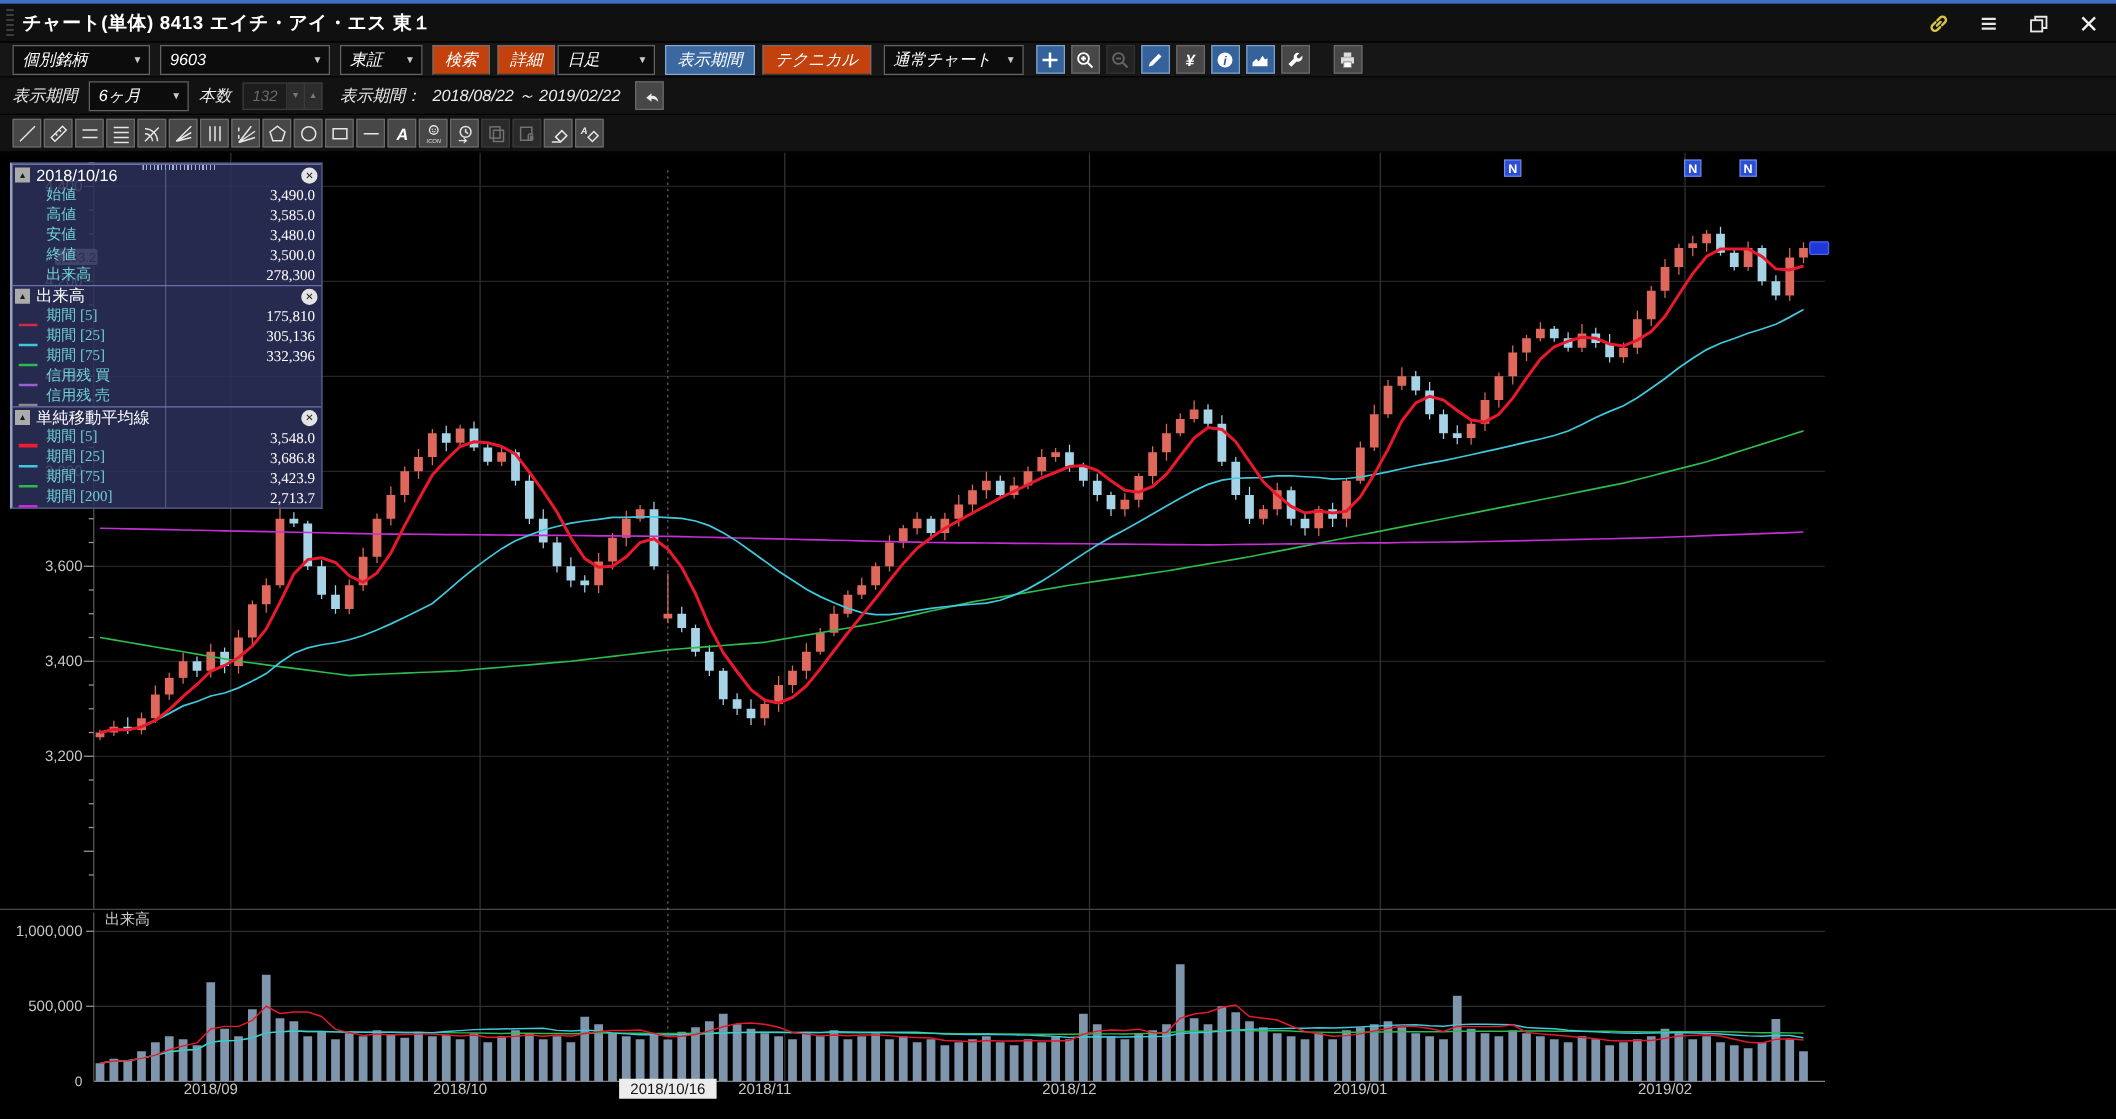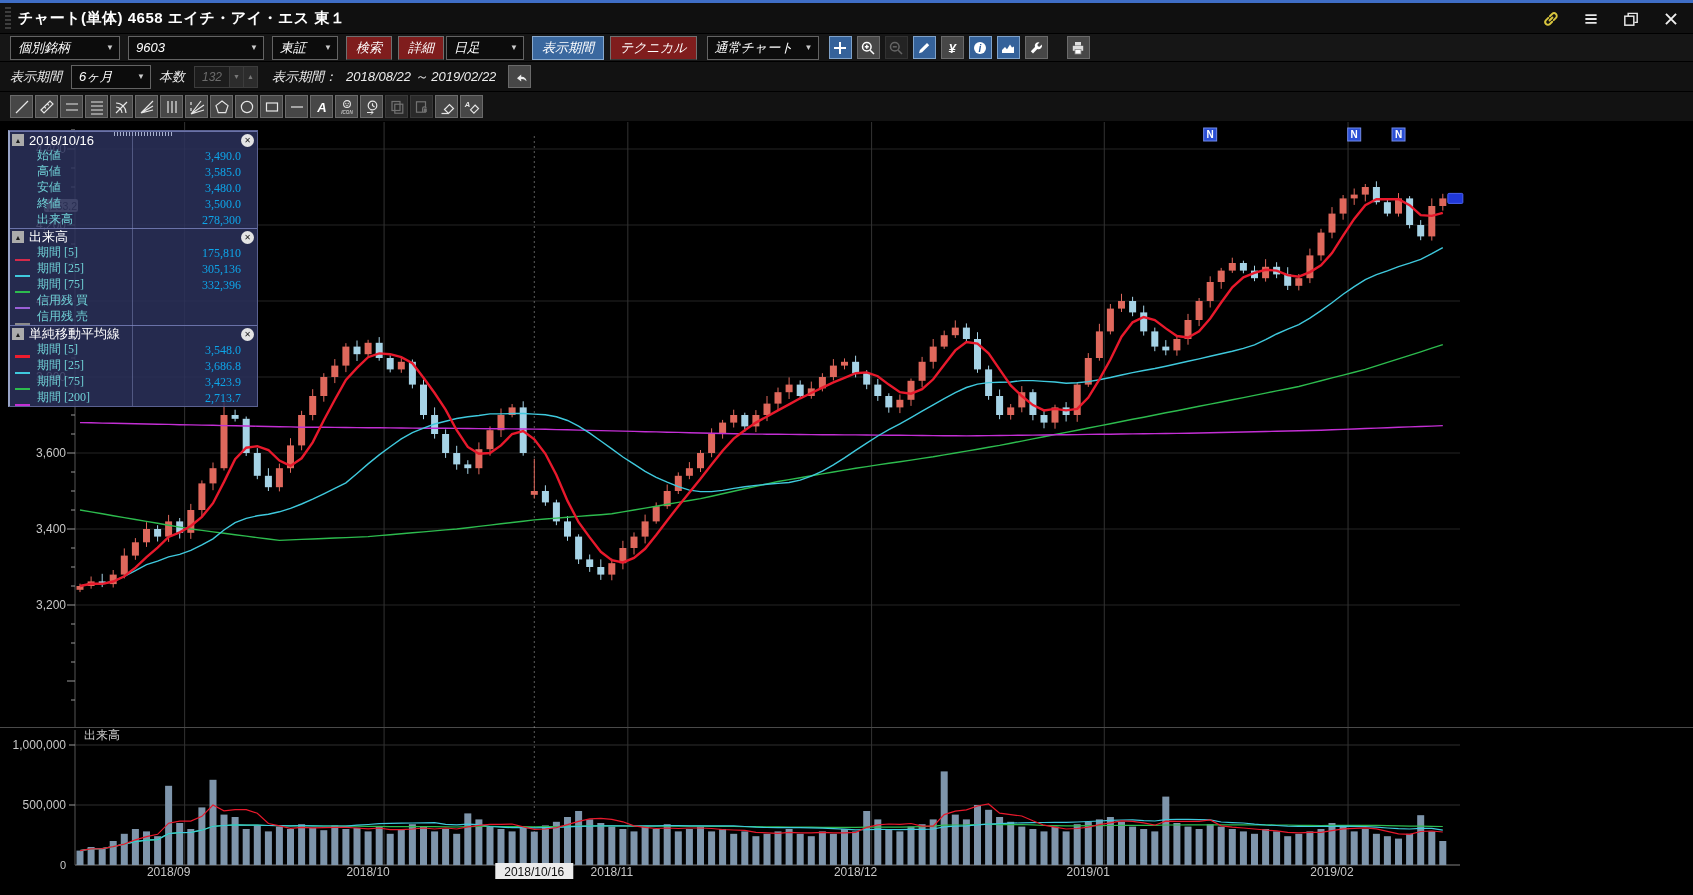--- a/index.html
+++ b/index.html
@@ -11,21 +11,21 @@
   .title{font-weight:bold;font-size:15px;color:#fff;letter-spacing:.5px;}
   .tbicons{position:absolute;right:12px;top:0;height:31px;display:flex;align-items:center;gap:20px;}
   .tbi{width:20px;height:20px;display:flex;align-items:center;justify-content:center;cursor:pointer;}
   .row{display:flex;align-items:center;padding-left:10px;background:#161616;border-bottom:1px solid #000;font-style:italic;}
   .r2{height:28px;}
   .r3{height:30px;background:#121212;}
   .r4{height:30px;background:#121212;}
   .sel{height:24px;background:#0c0c0c;border:1px solid #636363;display:inline-flex;align-items:center;
        justify-content:space-between;padding:0 5px 0 7px;color:#fff;font-size:13px;margin-right:8px;flex:none;cursor:pointer;}
   .arr{font-size:8px;color:#ccc;margin-left:6px;}
-  .btn{height:24px;background:#7f1d1d;border:1px solid #707070;border-bottom-color:#383838;color:#fff;
+  .btn{height:24px;background:#c2410c;border:1px solid #707070;border-bottom-color:#383838;color:#fff;
        font-size:13px;display:inline-flex;align-items:center;padding:0 9px;margin-right:6px;flex:none;cursor:pointer;}
   .btn.active{background:#3a689f;border-color:#88a9cd;}
   .iconbar{display:flex;align-items:center;margin-left:2px;}
   .ib{width:23px;height:23px;background:#474747;border:1px solid #6a6a6a;display:flex;align-items:center;
       justify-content:center;margin-right:5px;flex:none;cursor:pointer;}
   .ib.active{background:#35629a;border-color:#7fa2c9;}
   .ib.disabled{background:#2d2d2d;border-color:#454545;opacity:.6;}
   .ib.gap{margin-left:14px;}
   .lbl{color:#ececec;font-size:13px;margin-right:9px;flex:none;}
   .spinner{display:inline-flex;margin-right:14px;}
@@ -46,30 +46,30 @@
   .iphead{height:17px;display:flex;align-items:center;position:relative;border-top:1px solid #6a72a8;}
   .ipsec:first-child .iphead{border-top:none;}
   .ipcol{width:12px;height:12px;background:#ababab;color:#1c1c1c;font-size:7px;display:flex;align-items:center;
          justify-content:center;margin:0 5px 0 2px;flex:none;cursor:pointer;}
   .iptitle{font-size:13px;}
   .ipx{position:absolute;right:3px;top:2px;width:13px;height:13px;border-radius:50%;background:#e4e4e4;color:#222;
        font-size:8px;font-weight:bold;display:flex;align-items:center;justify-content:center;cursor:pointer;z-index:2;}
   .iprow{height:16px;display:flex;align-items:flex-end;font-size:12px;position:relative;font-family:Liberation Serif, serif;}
   .ipsw{width:15px;height:2px;margin-left:5px;margin-right:7px;flex:none;}
   .iplb{color:#6fd0d6;white-space:nowrap;}
-  .ipvl{position:absolute;right:16px;color:#0ea5e9;}
+  .ipvl{position:absolute;right:5px;color:#ffffff;}
 </style>
 </head>
 <body>
 
 <div class="win">
 
   <div class="titlebar">
     <div class="grip"></div>
-    <div class="title">チャート(単体) 4658 エイチ・アイ・エス 東１</div>
+    <div class="title">チャート(単体) 8413 エイチ・アイ・エス 東１</div>
     <div class="tbicons">
       <span class="tbi">
         <svg width="18" height="18" viewBox="0 0 16 16" fill="none" stroke="#d8c53e" stroke-width="1.7" stroke-linecap="round">
           <path d="M7 5.6 l2-2 a2.4 2.4 0 0 1 3.4 3.4 l-2 2"></path>
             <path d="M9 10.4 l-2 2 a2.4 2.4 0 0 1-3.4-3.4 l2-2"></path>
             <path d="M6.7 9.3 l2.6-2.6"></path>
         </svg>
       </span>
       <span class="tbi">
         <svg width="18" height="18" viewBox="0 0 16 16" stroke="#e8e8e8" stroke-width="1.6">

